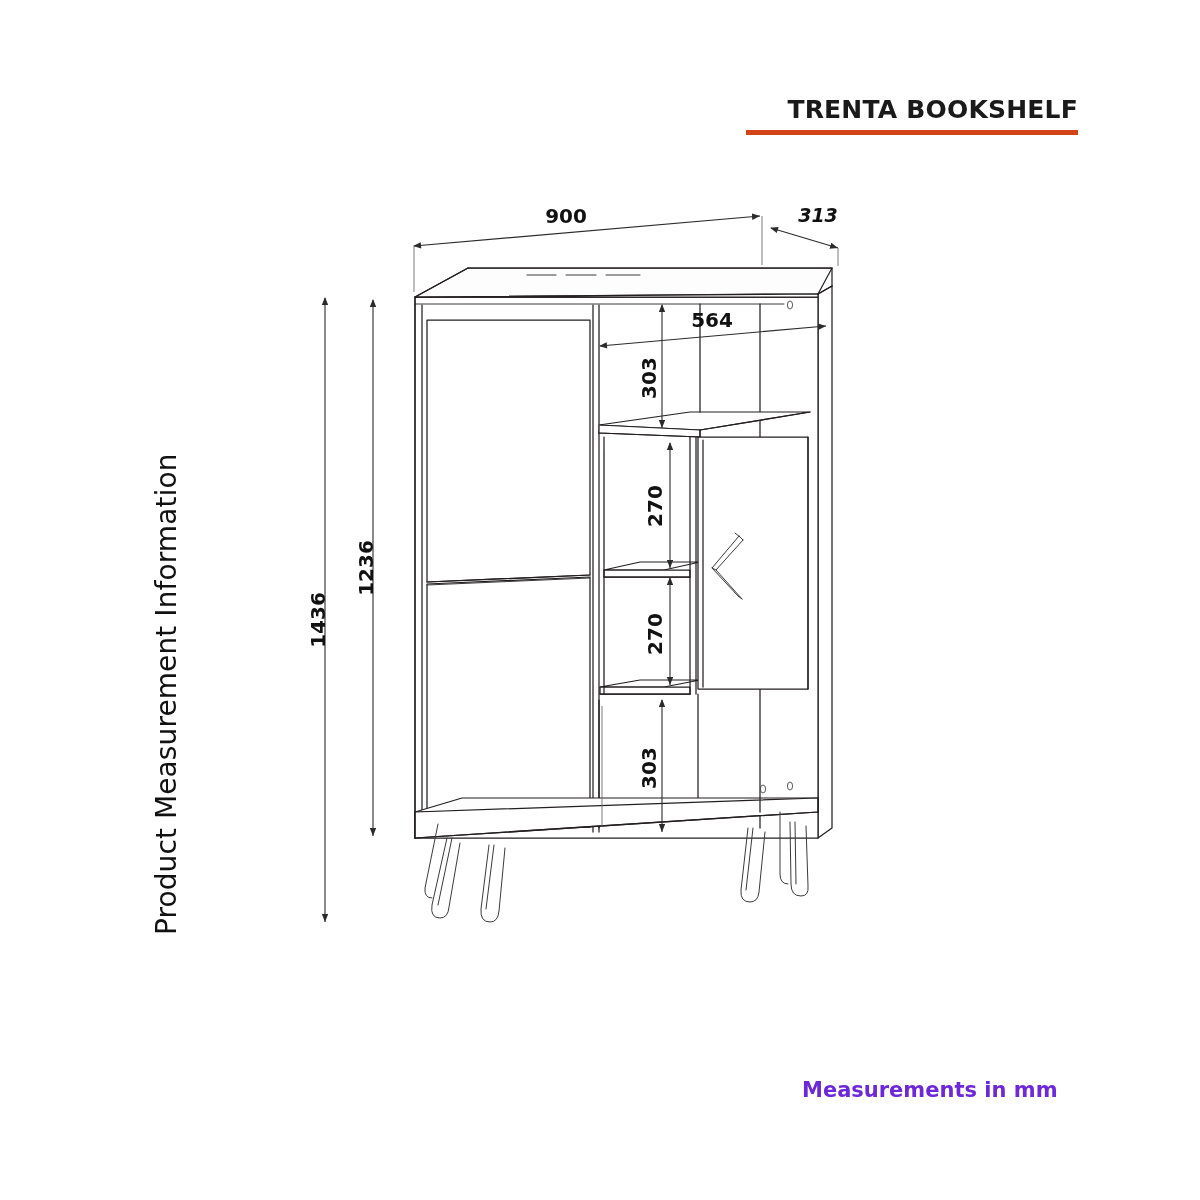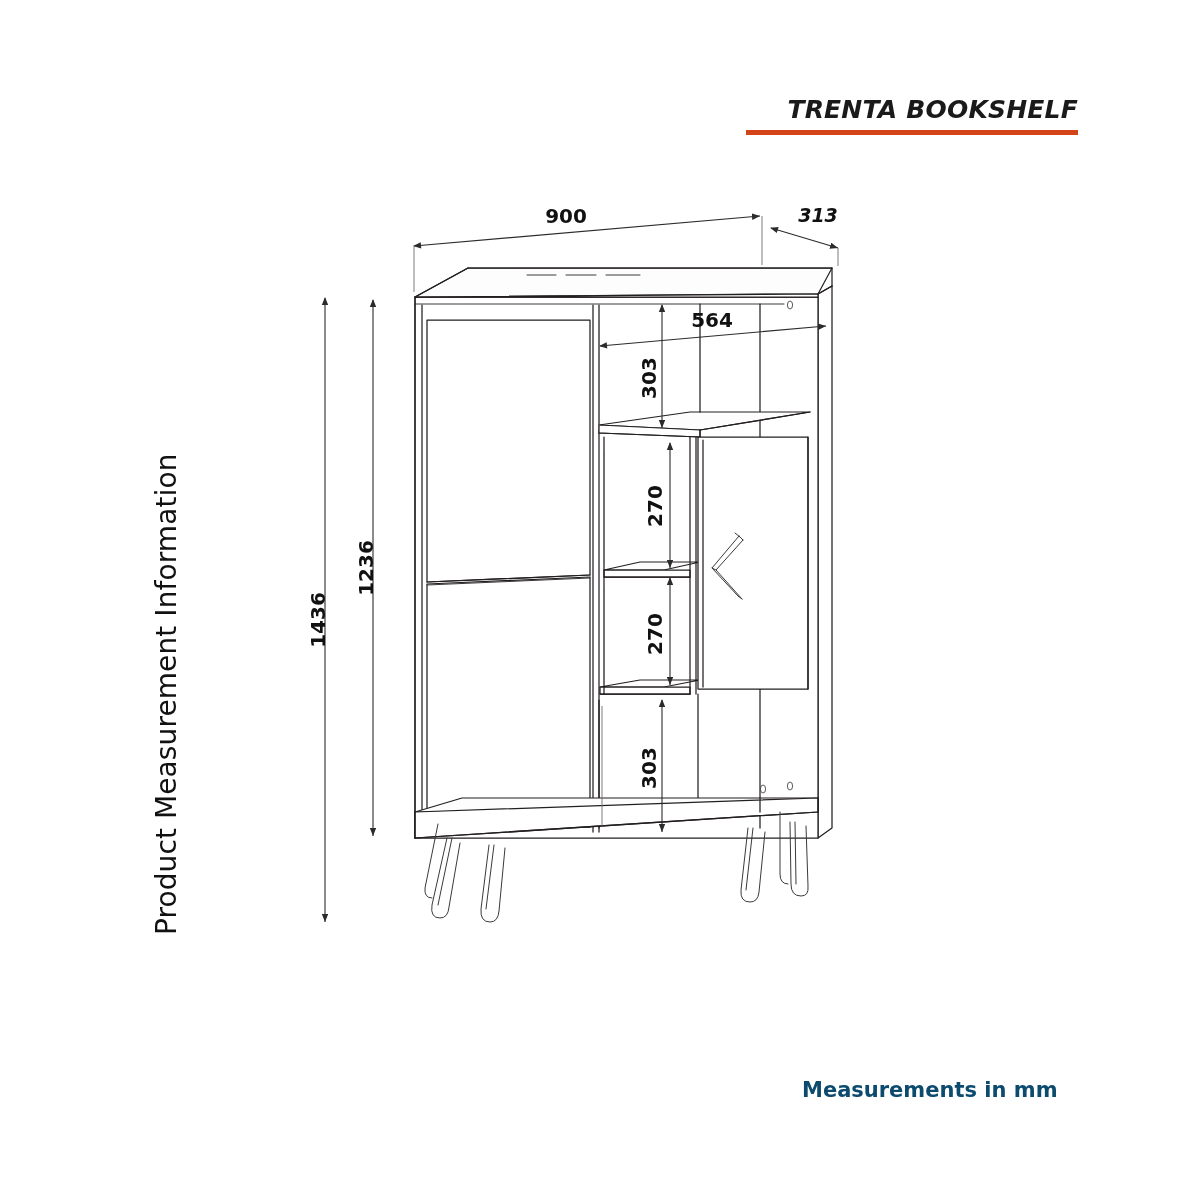--- a/index.html
+++ b/index.html
@@ -21,21 +21,20 @@
     width: 1200px;
     height: 1200px;
   }
 
   
   .title-block {
     position: absolute;
     right: 122px;
     top: 96px;
     text-align: right;
-    font-style: italic;
   }
   .title-text {
     font-family: "DejaVu Sans", sans-serif;
     font-size: 25px;
     font-weight: bold;
     letter-spacing: 0.2px;
     color: #1a1a1a;
     line-height: 1.1;
     white-space: nowrap;
   }
@@ -63,21 +62,21 @@
   }
 
   
   .footer-note {
     position: absolute;
     left: 802px;
     top: 1078px;
     font-family: "DejaVu Sans", sans-serif;
     font-size: 21px;
     font-weight: bold;
-    color: #0c4a6e;
+    color: #6d28d9;
     white-space: nowrap;
   }
 
   
   #drawing {
     position: absolute;
     left: 0;
     top: 0;
     width: 1200px;
     height: 1200px;

